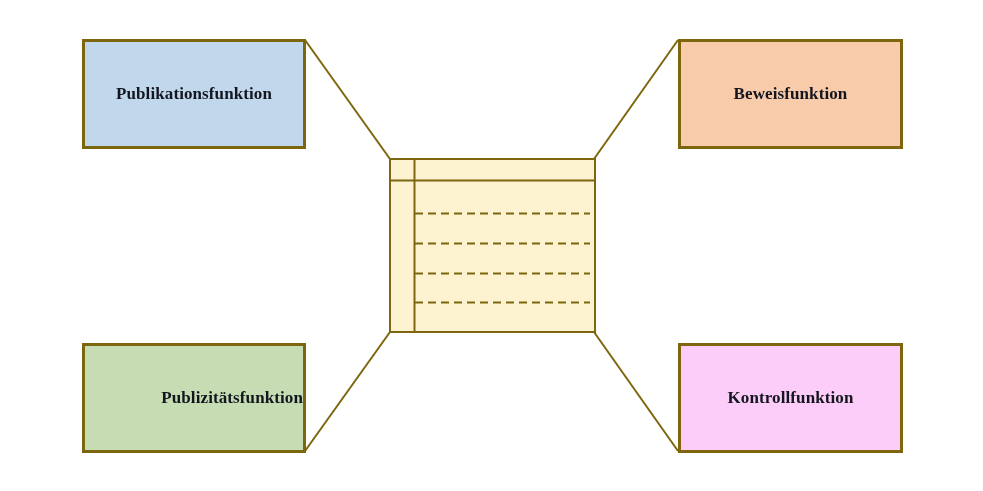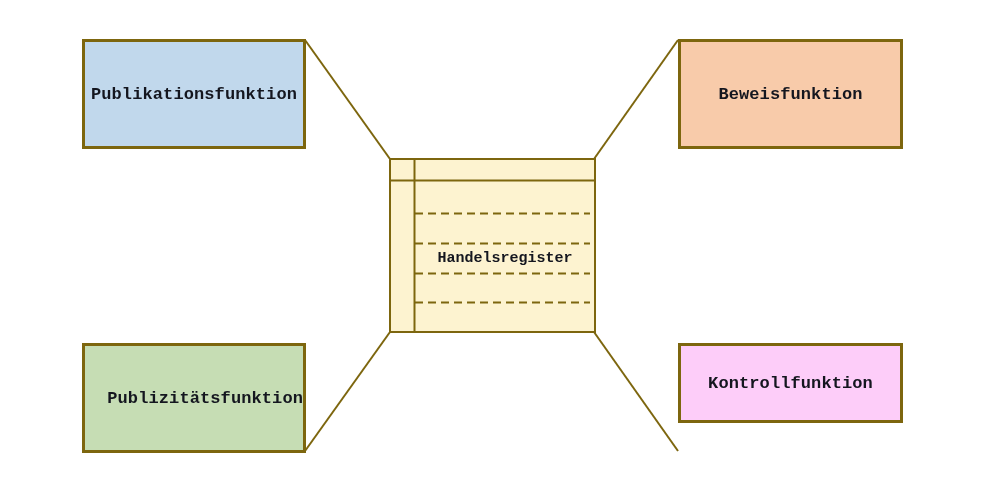--- a/index.html
+++ b/index.html
@@ -8,21 +8,21 @@
     --center-fill: #fdf3d0;
     --bg: #ffffff;
   }
   * { margin: 0; padding: 0; box-sizing: border-box; }
   html, body { background: #fff; }
   .canvas {
     position: relative;
     width: 983px;
     height: 491px;
     background: var(--bg);
-    font-family: Liberation Mono, monospace;
+    font-family: Liberation Serif, serif;
     overflow: hidden;
     border-radius: 28px;
   }
   .connector-layer {
     position: absolute;
     left: 0; top: 0;
     width: 983px; height: 491px;
     display: block;
   }
   .connector-layer line { stroke: var(--stroke); }
@@ -40,21 +40,21 @@
   .node-label {
     font-size: 17px;
     font-weight: 700;
     color: var(--text);
     letter-spacing: 0.1px;
     white-space: nowrap;
   }
   .node-tl { left: 82px;  top: 39px;  width: 224px; height: 110px; }
   .node-tr { left: 678px; top: 39px;  width: 225px; height: 110px; }
   .node-bl { left: 82px;  top: 343px; width: 224px; height: 110px; }
-  .node-br { left: 678px; top: 343px; width: 225px; height: 80px; }
+  .node-br { left: 678px; top: 343px; width: 225px; height: 110px; }
   .center-label {
     position: absolute;
     left: 414px; top: 244px;
     width: 182px; height: 28px;
     display: flex;
     align-items: center;
     justify-content: center;
     font-size: 15px;
     font-weight: 700;
     color: var(--text);
@@ -93,15 +93,14 @@
   </div>
 
   <div class="node node-bl" style="background: rgb(198, 221, 180); justify-content: flex-end;">
     <span class="node-label">Publizitätsfunktion</span>
   </div>
 
   <div class="node node-br" style="background: rgb(253, 205, 249);">
     <span class="node-label">Kontrollfunktion</span>
   </div>
 
-  <div class="center-label">Handelsregister</div>
 
 </div>
 
 </body></html>

